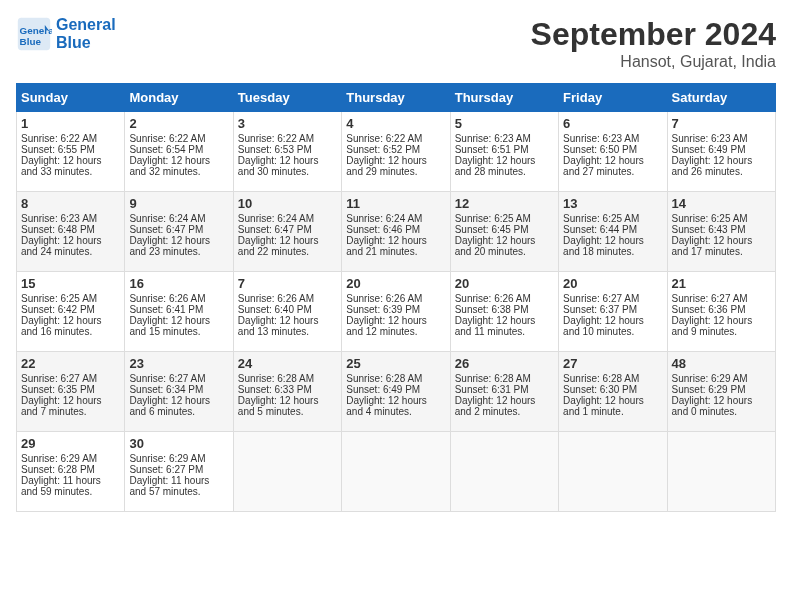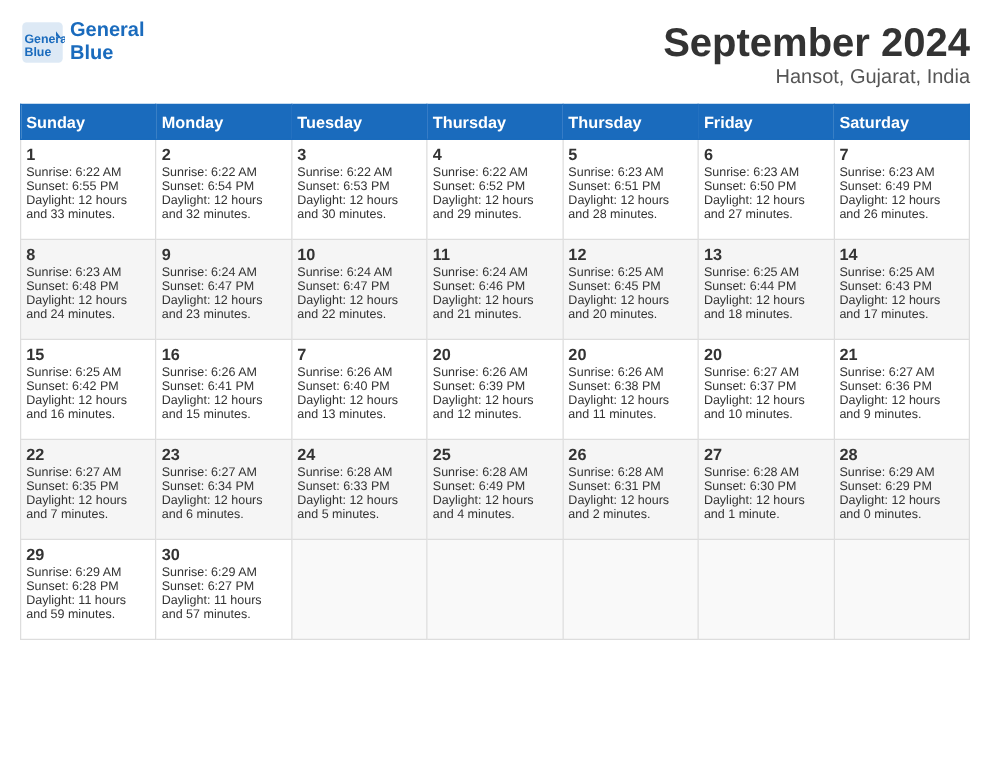--- a/index.html
+++ b/index.html
@@ -298,21 +298,21 @@
           <div>and 2 minutes.</div>
         </td>
         <td>
           <span class="day-number">27</span>
           <div>Sunrise: 6:28 AM</div>
           <div>Sunset: 6:30 PM</div>
           <div>Daylight: 12 hours</div>
           <div>and 1 minute.</div>
         </td>
         <td>
-          <span class="day-number">28</span>
+          <span class="day-number">48</span>
           <div>Sunrise: 6:29 AM</div>
           <div>Sunset: 6:29 PM</div>
           <div>Daylight: 12 hours</div>
           <div>and 0 minutes.</div>
         </td>
       </tr>
       <tr>
         <td>
           <span class="day-number">29</span>
           <div>Sunrise: 6:29 AM</div>

